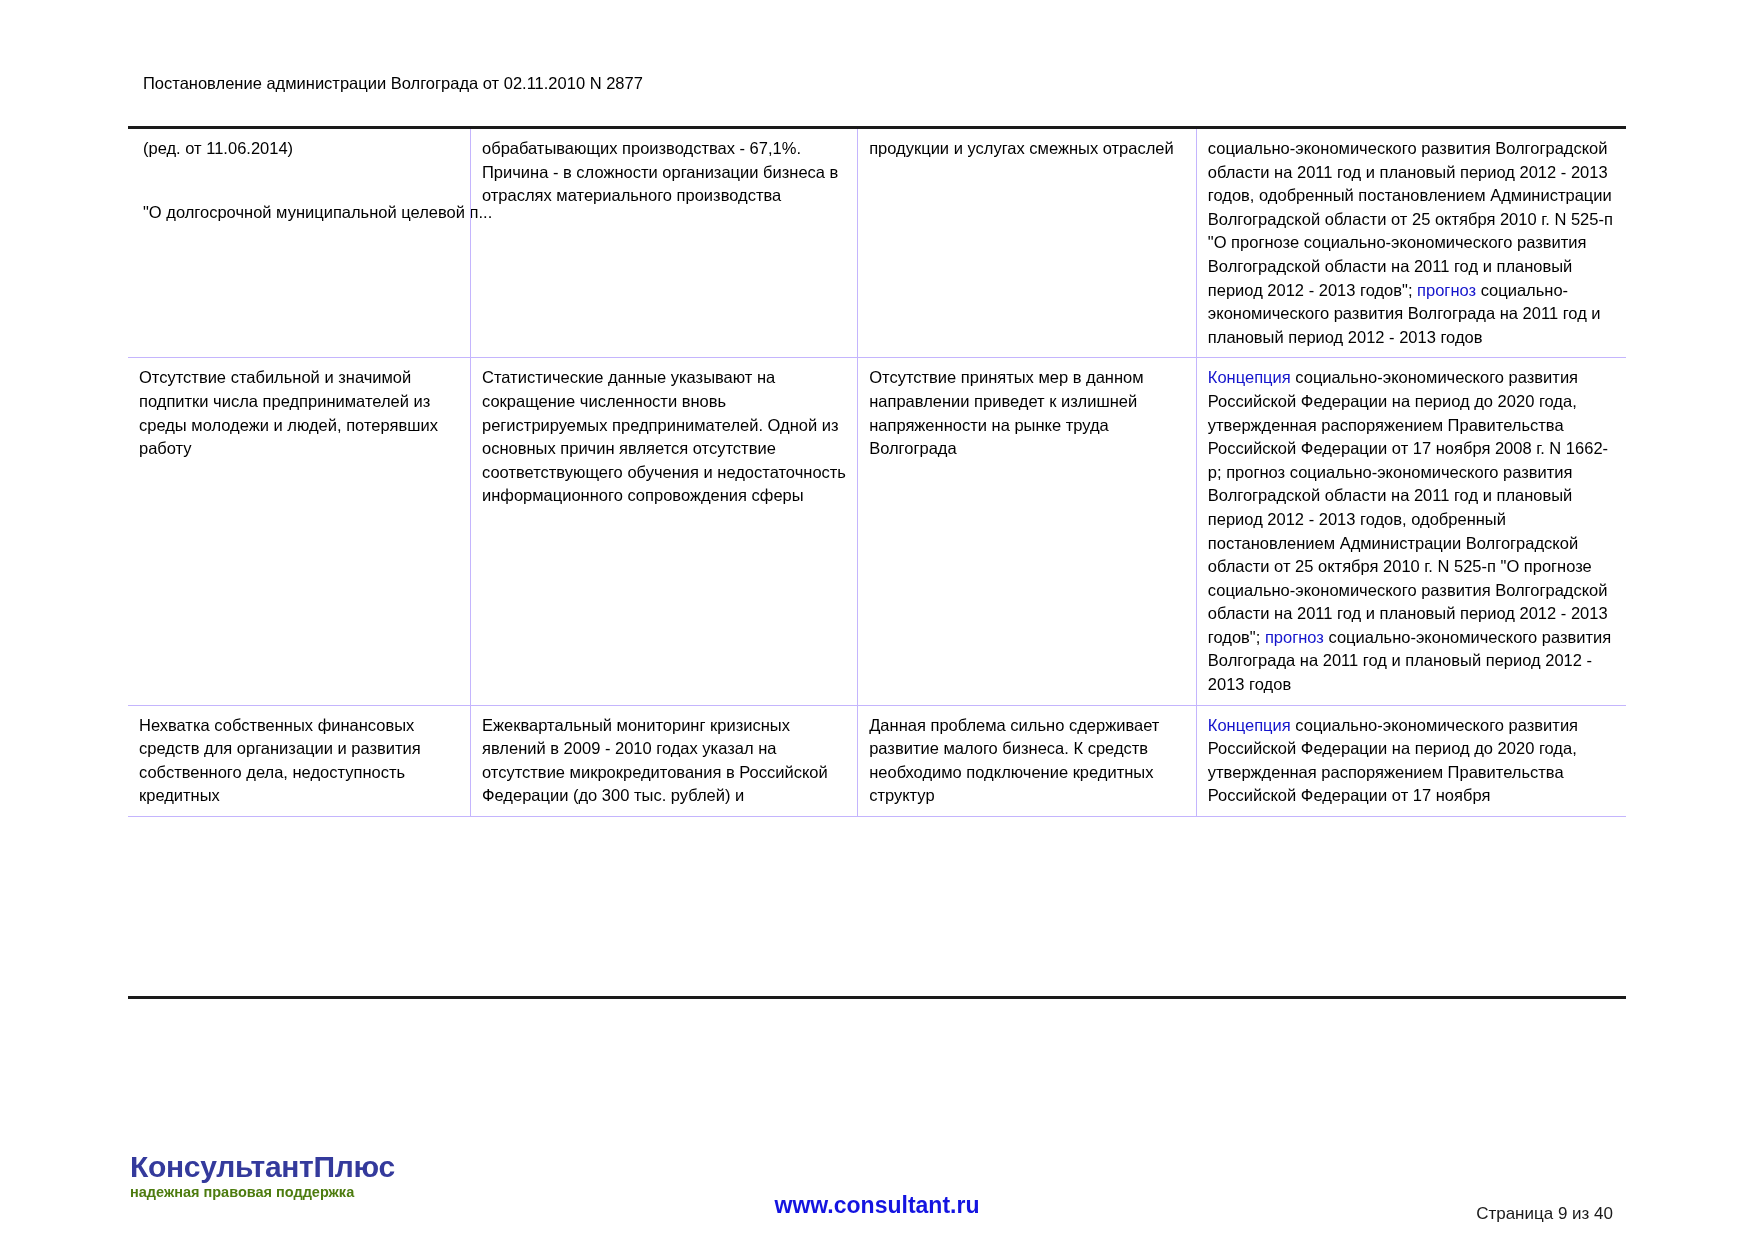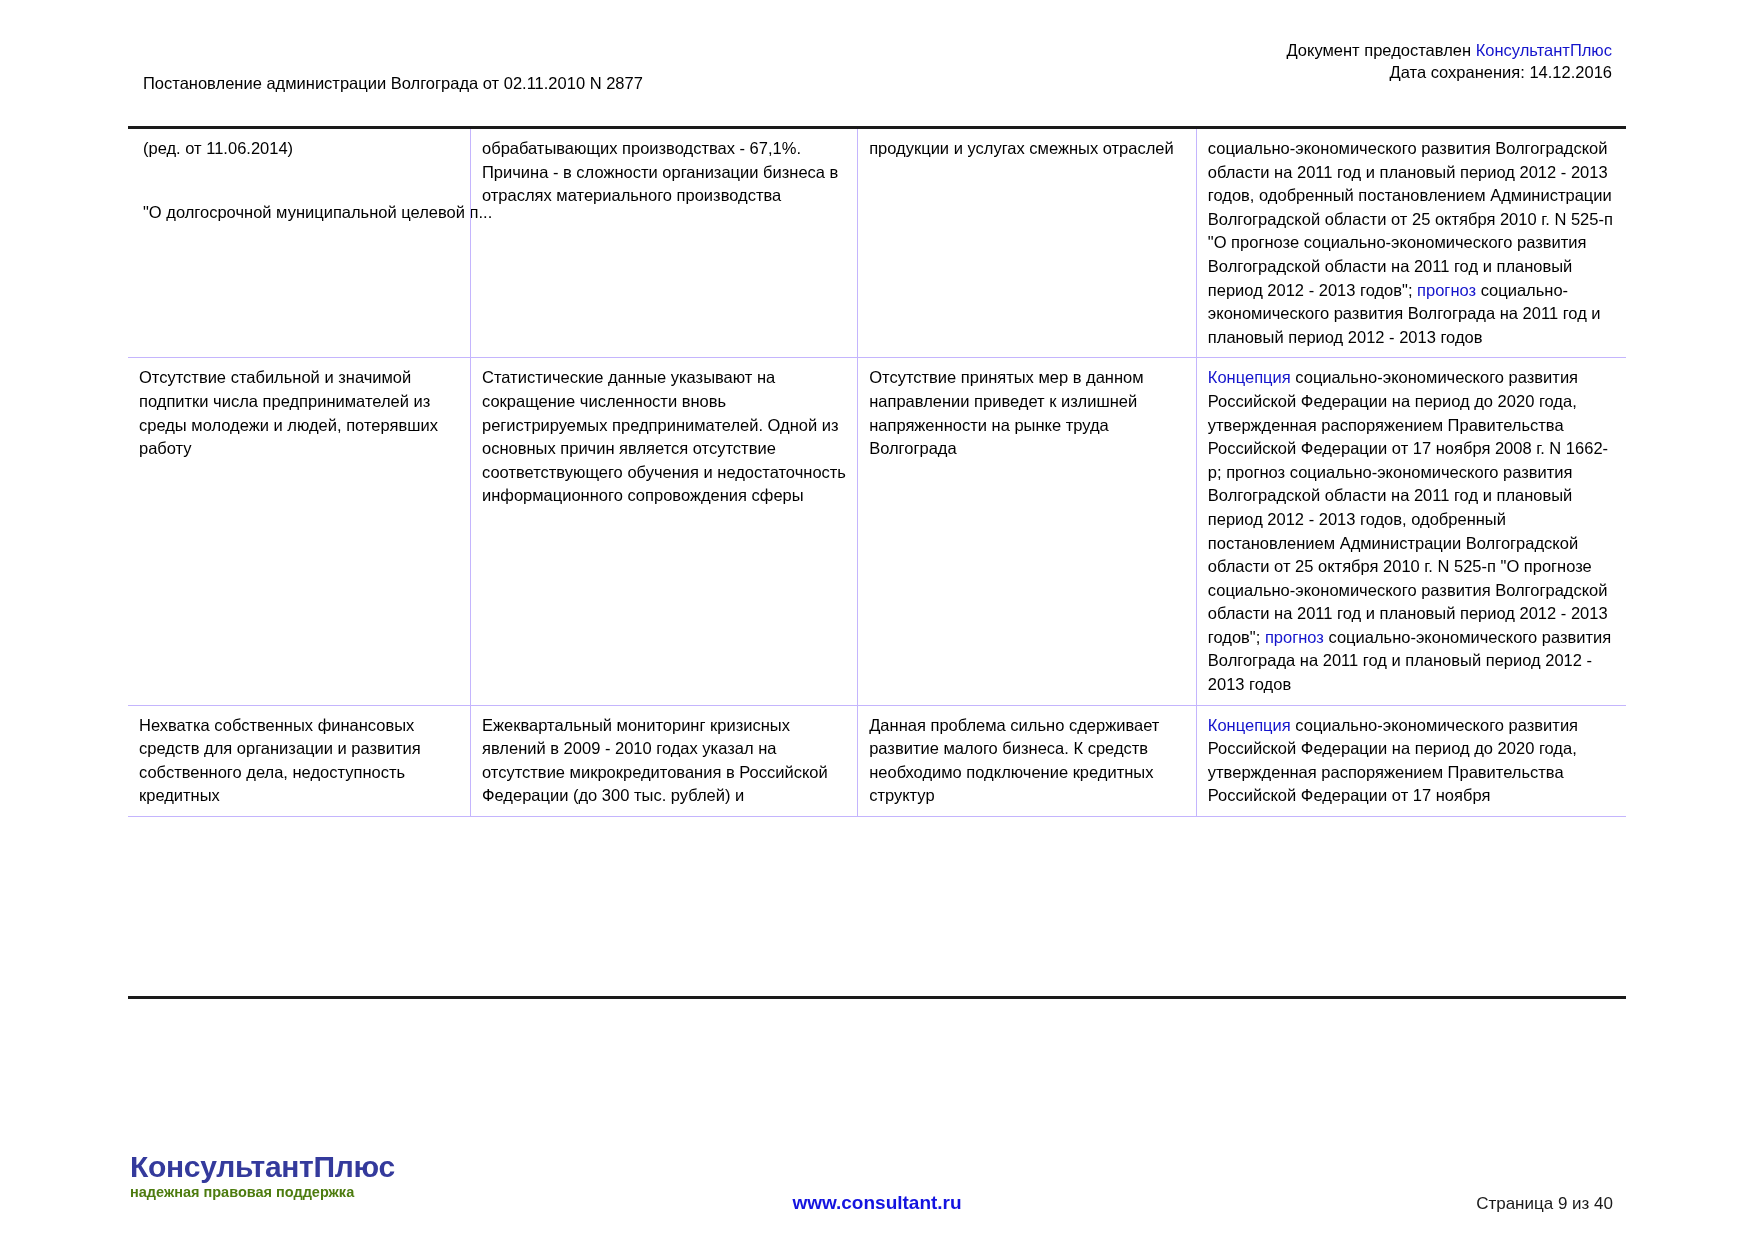--- a/index.html
+++ b/index.html
@@ -124,47 +124,43 @@
     margin-top: -1px;
   }
   .footer-center {
     position: absolute;
     left: 0;
     right: 0;
     top: 42px;
     text-align: center;
   }
   .footer-url {
-    font-size: 19px;
+    font-size: 23px;
     font-weight: bold;
     color: #1414e0;
   }
   .footer-page {
     position: absolute;
     right: 141px;
-    top: 44px;
+    top: 54px;
     font-size: 17px;
     color: #1a1a1a;
     white-space: nowrap;
   }
 </style>
 </head>
 <body>
 
 <div class="page">
 
   <div class="doc-header">
     <div class="header-left">
       <div>Постановление администрации Волгограда от 02.11.2010 N 2877</div>
       <div>(ред. от 11.06.2014)</div>
       <div>"О долгосрочной муниципальной целевой п...</div>
-    </div>
-    <div class="header-right">
-      <div class="line"><span>Документ предоставлен </span><span class="brand-link">КонсультантПлюс</span></div>
-      <div class="line">Дата сохранения: 14.12.2016</div>
     </div>
   </div>
 
   <div class="rule rule-top"></div>
   <div class="rule rule-bottom"></div>
 
   <div class="table-wrap">
     <table class="doc-table">
       <tbody>
         <tr>

